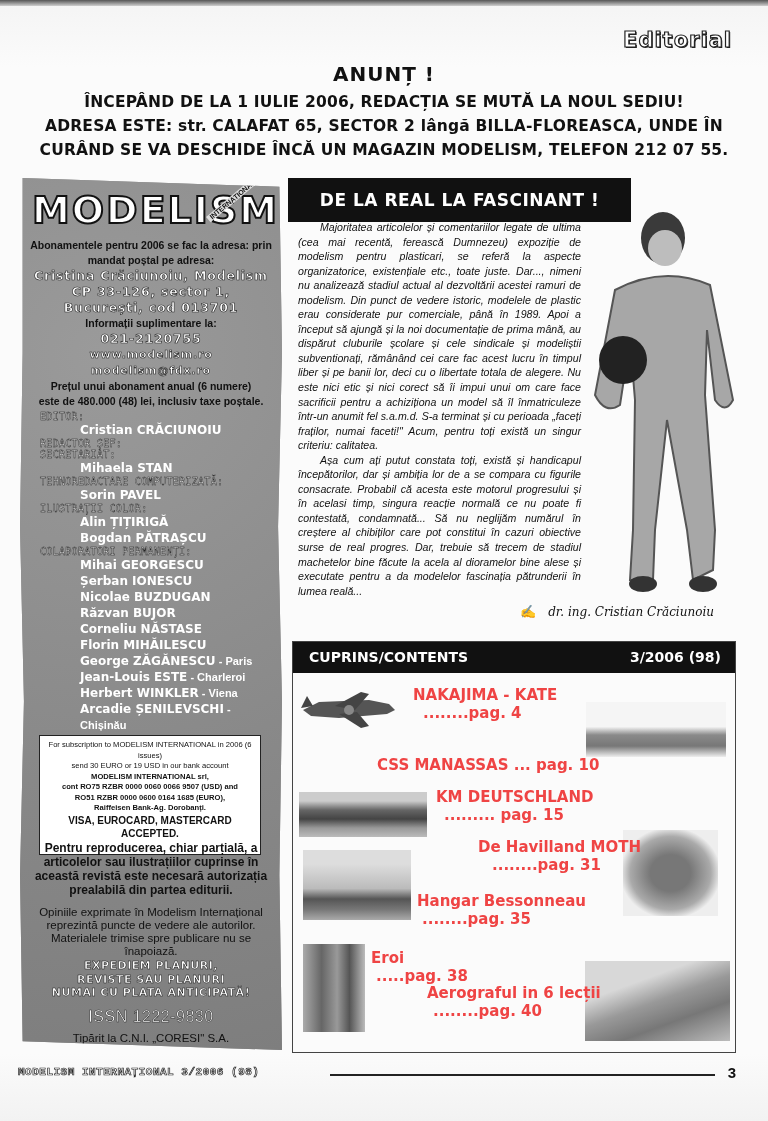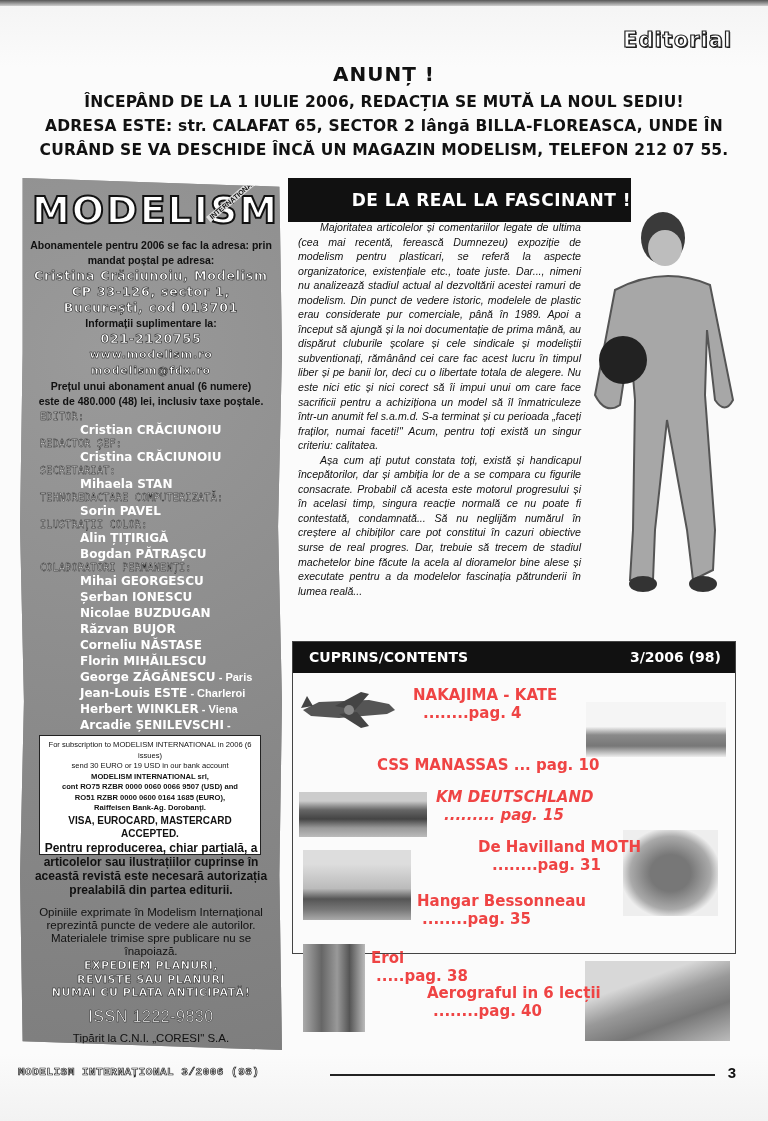--- a/index.html
+++ b/index.html
@@ -31,29 +31,29 @@
   .bankbox .l{font-size:7.6px;line-height:10.5px;}
   .bankbox .b{font-weight:bold;}
   .bankbox .big{font-size:10px;font-weight:bold;line-height:13px;}
   .repro{position:absolute;left:10px;width:242px;top:663px;text-align:center;font-weight:bold;font-size:12px;line-height:14px;color:#111;}
   .opinion{position:absolute;left:10px;width:242px;top:728px;text-align:center;font-size:11.5px;line-height:13px;color:#111;}
   .expedite{position:absolute;left:10px;width:242px;top:781px;text-align:center;font-family:"DejaVu Sans",sans-serif;font-weight:bold;font-size:11px;line-height:13.5px;color:#fff;-webkit-text-stroke:0.5px #111;letter-spacing:0.5px;}
   .issn{position:absolute;left:10px;width:242px;top:830px;text-align:center;font-size:16px;color:#fff;-webkit-text-stroke:0.5px #222;letter-spacing:0.5px;}
   .printer{position:absolute;left:10px;width:242px;top:854px;text-align:center;font-size:11.5px;color:#111;}
 
   
-  .ed-header{position:absolute;left:288px;top:178px;width:343px;height:44px;background:#111;color:#fff;font-family:"DejaVu Sans",sans-serif;font-weight:bold;font-size:17px;line-height:44px;text-align:right;letter-spacing:0.5px;}
+  .ed-header{position:absolute;left:288px;top:178px;width:343px;height:44px;background:#111;color:#fff;font-family:"DejaVu Sans",sans-serif;font-weight:bold;font-size:17px;line-height:44px;text-align:center;letter-spacing:0.5px;}
   .ed-body{position:absolute;left:298px;top:220px;width:283px;font-style:italic;font-size:10.6px;line-height:14.55px;text-align:justify;color:#111;}
   .ed-body p{text-indent:22px;}
   .portrait{position:absolute;left:575px;top:200px;width:170px;height:395px;}
   .signature{position:absolute;left:520px;top:604px;width:230px;font-family:"DejaVu Serif",serif;font-style:italic;font-size:12px;color:#111;}
   .signature .pen{font-style:normal;margin-right:12px;font-size:13px;}
 
   
-  .toc{position:absolute;left:292px;top:641px;width:444px;height:313px;border:1.5px solid #444;background:#fbfbfb;}
+  .toc{position:absolute;left:292px;top:641px;width:444px;height:412px;border:1.5px solid #444;background:#fbfbfb;}
   .toc-head{position:absolute;left:0;top:0;width:100%;height:31px;background:#111;color:#fff;font-family:"DejaVu Sans",sans-serif;font-weight:bold;font-size:14px;line-height:31px;}
   .toc-head .l{position:absolute;left:16px;}
   .toc-head .r{position:absolute;right:14px;}
   .entry{position:absolute;font-family:"DejaVu Sans",sans-serif;font-weight:bold;font-size:15px;color:#ef4444;line-height:18px;white-space:nowrap;}
   .entry .pg{display:block;}
   .img{position:absolute;background:#999;}
 </style>
 </head>
 <body>
 
@@ -82,21 +82,20 @@
       <div class="hl" style="font-size:11px">www.modelism.ro</div>
       <div class="hl" style="font-size:11px">modelism@fdx.ro</div>
       <div class="t">Prețul unui abonament anual (6 numere)</div>
       <div class="t">este de 480.000 (48) lei, inclusiv taxe poștale.</div>
     </div>
 
     <div class="credits">
       <div class="role">EDITOR:</div>
       <div class="person">Cristian CRĂCIUNOIU</div>
       <div class="role">REDACTOR ȘEF:</div>
-      <div class="person">Cristina CRĂCIUNOIU</div>
       <div class="role">SECRETARIAT:</div>
       <div class="person">Mihaela STAN</div>
       <div class="role">TEHNOREDACTARE COMPUTERIZATĂ:</div>
       <div class="person">Sorin PAVEL</div>
       <div class="role">ILUSTRAȚII COLOR:</div>
       <div class="person">Alin ȚIȚIRIGĂ</div>
       <div class="person">Bogdan PĂTRAȘCU</div>
       <div class="role">COLABORATORI PERMANENȚI:</div>
       <div class="person"><span>Mihai GEORGESCU</span></div>
       <div class="person"><span>Șerban IONESCU</span></div>
@@ -137,20 +136,23 @@
     <p>Așa cum ați putut constata toți, există și handicapul începătorilor, dar și ambiția lor de a se compara cu figurile consacrate. Probabil că acesta este motorul progresului și în acelasi timp, singura reacție normală ce nu poate fi contestată, condamnată... Să nu neglijăm numărul în creștere al chibiților care pot constitui în cazuri obiective surse de real progres. Dar, trebuie să trecem de stadiul machetelor bine făcute la acela al dioramelor bine alese și executate pentru a da modelelor fascinația pătrunderii în lumea reală...</p>
   </div>
   <svg class="portrait" viewBox="0 0 170 395">
     <ellipse cx="88" cy="38" rx="22" ry="26" fill="#3a3a3a"></ellipse>
     <ellipse cx="90" cy="48" rx="17" ry="18" fill="#bdbdbd"></ellipse>
     <path d="M40 90 Q88 65 135 85 L158 200 Q150 215 140 200 L132 130 L130 195 L140 330 L138 370 L118 380 L112 330 L92 220 L80 330 L78 380 L55 380 L58 330 L60 200 L55 140 L45 205 Q30 215 20 195 Z" fill="#a7a7a7" stroke="#555" stroke-width="2"></path>
     <ellipse cx="48" cy="160" rx="24" ry="24" fill="#222"></ellipse>
     <ellipse cx="68" cy="384" rx="14" ry="8" fill="#333"></ellipse>
     <ellipse cx="128" cy="384" rx="14" ry="8" fill="#333"></ellipse>
   </svg>
+  <div class="signature">
+    <span class="pen">✍</span><span>dr. ing. Cristian Crăciunoiu</span>
+  </div>
 
   <div class="toc">
     <div class="toc-head">
       <span class="l">CUPRINS/CONTENTS</span>
       <span class="r">3/2006 (98)</span>
     </div>
 
     <svg class="img" style="left:6px;top:42px;width:100px;height:48px;background:none" viewBox="0 0 100 48">
       <path d="M4 26 L20 18 L70 16 L90 20 L96 26 L88 30 L40 34 L12 32 Z" fill="#555"></path>
       <path d="M36 22 L62 8 L70 10 L56 26 Z" fill="#444"></path>
@@ -165,21 +167,21 @@
     <div class="img" style="left:10px;top:302px;width:62px;height:88px;background:linear-gradient(90deg,#aaa,#666 30%,#999 55%,#555 75%,#bbb)"></div>
     <div class="img" style="left:292px;top:319px;width:145px;height:80px;background:linear-gradient(160deg,#d8d8d8 30%,#999 50%,#777 70%,#bbb)"></div>
 
     <div class="entry" style="left:120px;top:44px;">
       <span>NAKAJIMA - KATE</span>
       <span class="pg" style="padding-left:10px">........pag. 4</span>
     </div>
     <div class="entry" style="left:84px;top:114px;">
       <span>CSS MANASSAS ... pag. 10</span>
     </div>
-    <div class="entry" style="left:143px;top:146px;font-style:italic;">
+    <div class="entry" style="left:143px;top:146px;">
       <span>KM DEUTSCHLAND</span>
       <span class="pg" style="padding-left:8px">......... pag. 15</span>
     </div>
     <div class="entry" style="left:185px;top:196px;">
       <span>De Havilland MOTH</span>
       <span class="pg" style="padding-left:14px">........pag. 31</span>
     </div>
     <div class="entry" style="left:124px;top:250px;">
       <span>Hangar Bessonneau</span>
       <span class="pg" style="padding-left:5px">........pag. 35</span>

